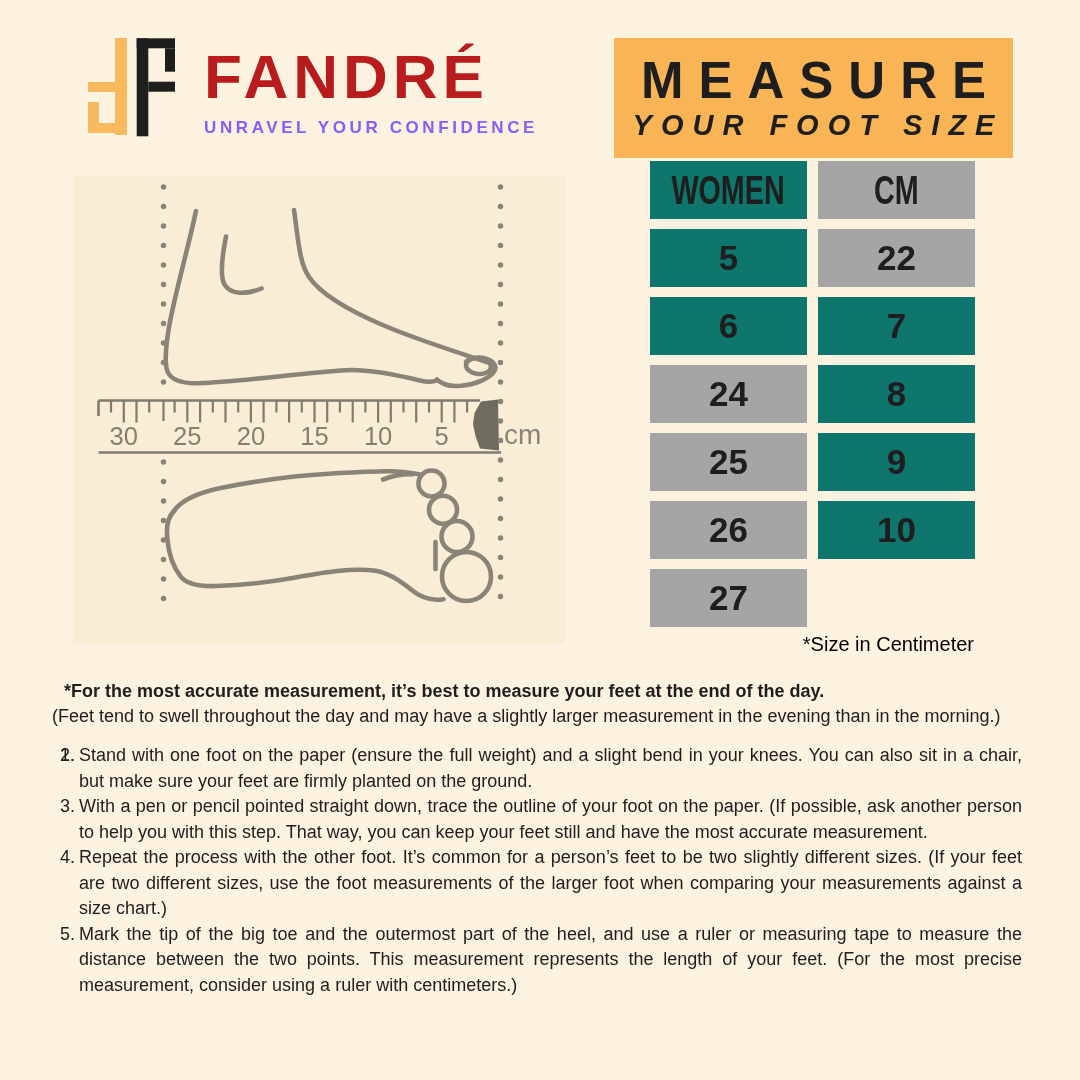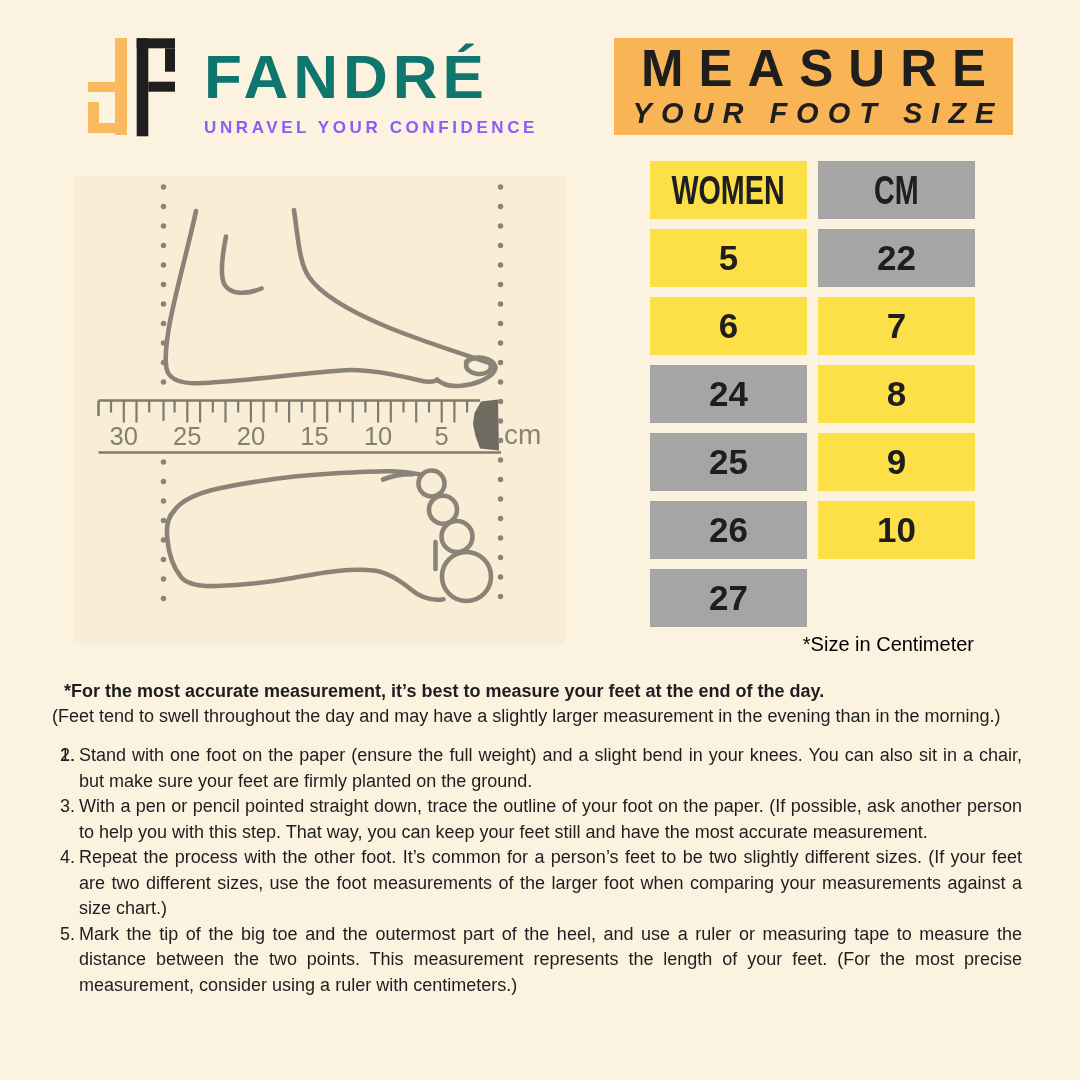--- a/index.html
+++ b/index.html
@@ -4,36 +4,36 @@
 <style>
   html,body { margin:0; padding:0; background:#e8e0d0; }
   .canvas {
     position:relative; width:1080px; height:1080px; margin:0 auto;
     background:#FCF2E0; overflow:hidden;
     font-family:"Liberation Sans", sans-serif; color:#1E1E1E;
   }
   
   .logo-svg { position:absolute; left:88px; top:36px; }
   .brand { position:absolute; left:204px; top:46px; }
-  .brand-name { font-size:62px; font-weight:700; letter-spacing:5px; line-height:1; color:#0f766e; white-space:nowrap; }
+  .brand-name { font-size:62px; font-weight:700; letter-spacing:5px; line-height:1; color:#b91c1c; white-space:nowrap; }
   .brand-tagline { margin-top:10px; font-size:17px; font-weight:700; letter-spacing:3.6px; color:#8b5cf6; white-space:nowrap; }
   
   .measure-box {
-    position:absolute; left:614px; top:38px; width:399px; height:97px;
+    position:absolute; left:614px; top:38px; width:399px; height:120px;
     background:#F9B455; display:flex; flex-direction:column; align-items:center; justify-content:center;
   }
   .measure-title { font-size:51px; font-weight:700; letter-spacing:15px; padding-left:15px; line-height:1; white-space:nowrap; }
   .measure-subtitle { font-size:29px; font-weight:700; letter-spacing:9px; padding-left:9px; margin-top:3px; white-space:nowrap;font-style:italic; }
   
   .size-table {
     position:absolute; left:650px; top:161px;
     display:grid; grid-template-columns:157px 157px; column-gap:11px; row-gap:10px;
   }
   .cell { height:58px; display:flex; align-items:center; justify-content:center; }
-  .cell.women { background:#fde047; }
+  .cell.women { background:#0f766e; }
   .cell.cm { background:#A5A5A5; }
   .cell .hdr { display:inline-block; font-size:35px; font-weight:700; transform:scale(0.82,1.18); }
   .cell .val { font-size:35px; font-weight:700; }
   .table-note { position:absolute; left:650px; top:633px; width:324px; text-align:right; font-size:20px; color:#000000; }
   
   .tips-headline { position:absolute; left:64px; top:681px; font-size:18px; font-weight:700; }
   .tips-subline  { position:absolute; left:52px; top:706px; font-size:18px; }
   .instructions { position:absolute; left:60px; top:743px; width:962px; }
   .step { position:relative; padding-left:19px; text-align:justify; font-size:18px; line-height:25.5px; }
   .step-num { position:absolute; left:0; top:0; }

